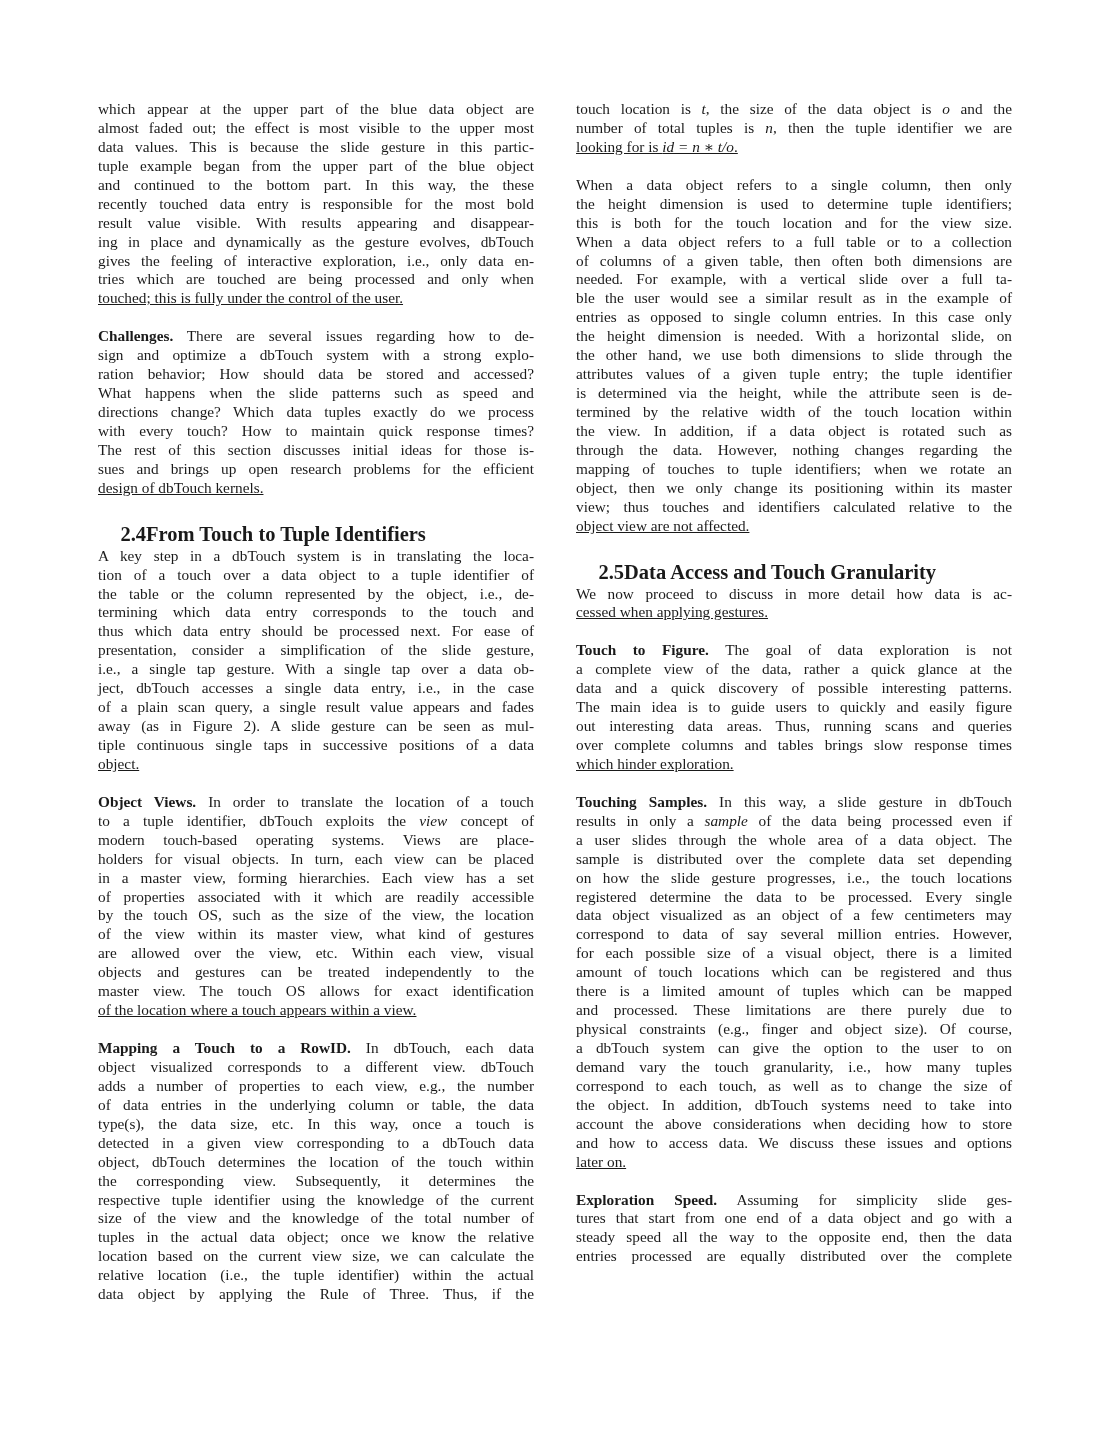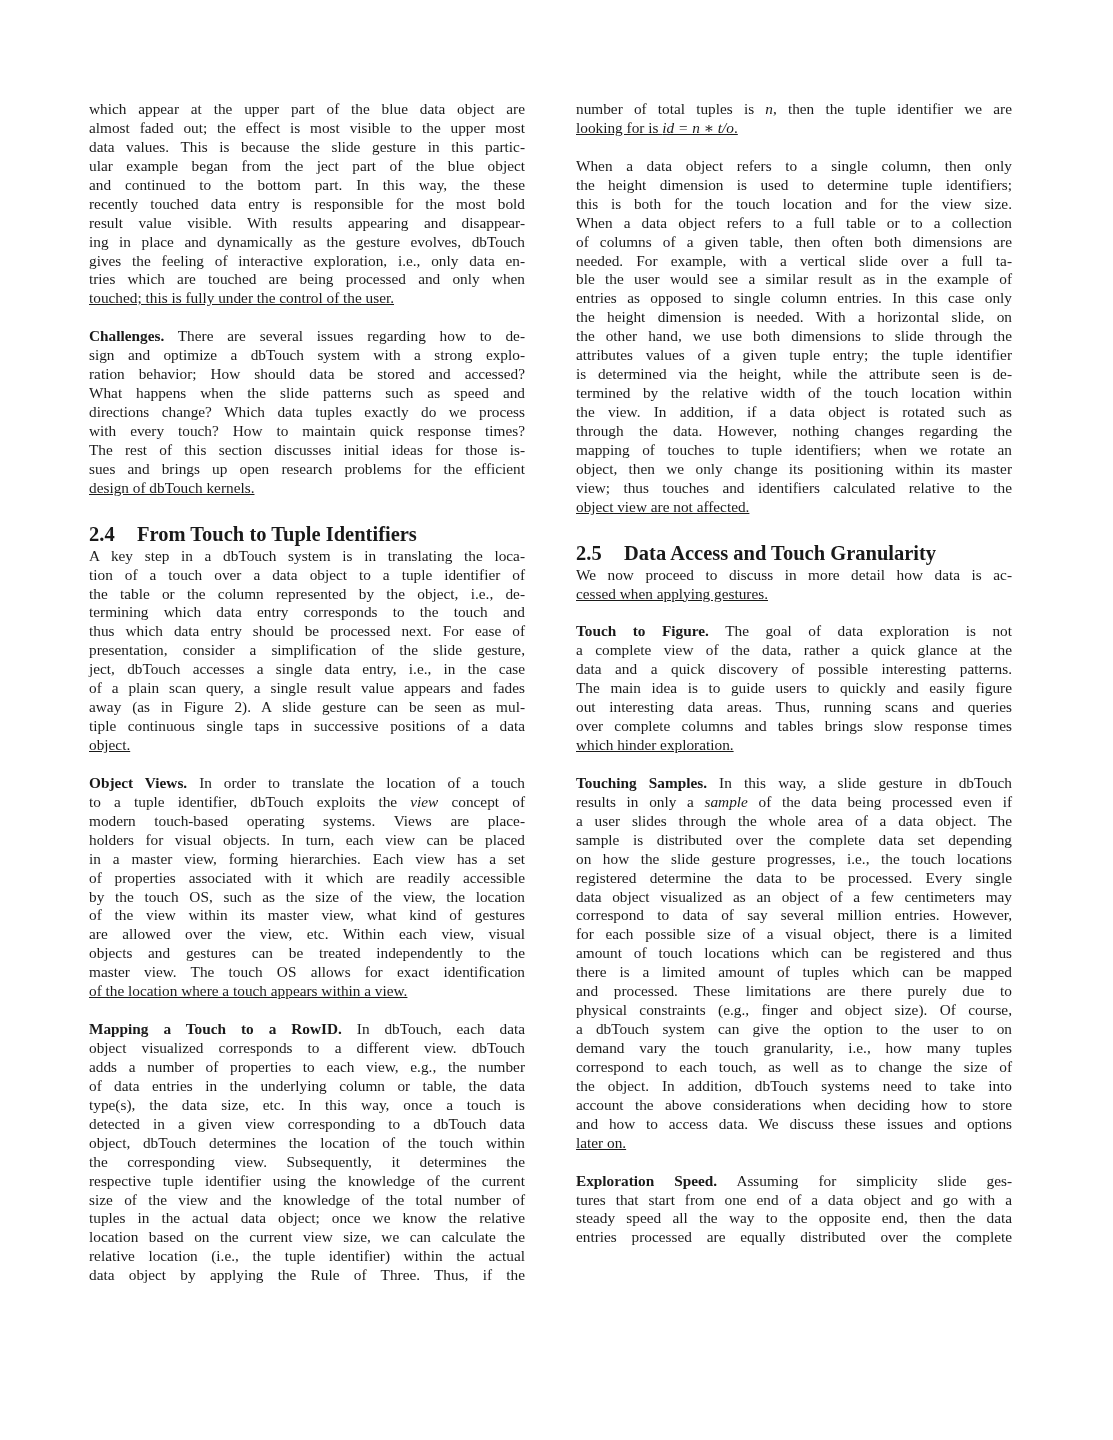--- a/index.html
+++ b/index.html
@@ -1,39 +1,39 @@
 <!DOCTYPE html>
 <html><head>
 <meta charset="utf-8">
 <style>
   html, body { margin:0; padding:0; background:#ffffff; }
   body { width:1113px; height:1440px; position:relative; overflow:hidden;
          font-family:"Liberation Serif","DejaVu Serif",serif; color:#1a1a1a; }
   .col { position:absolute; top:100px; width:436px; }
-  .col.left { left:89px; }
+  .col.left { left:98px; }
   .col.right { left:576px; }
   .para { margin:0; font-size:15.3px; line-height:18.95px; }
   .line { display:block; text-align:justify; text-align-last:justify; white-space:nowrap; height:18.95px; }
   .line.last { text-align-last:left;text-decoration:underline; }
   .gap { height:18.95px; }
   .runin { font-weight:bold;margin-top:8px; }
   .heading { font-weight:bold; font-size:20.5px; line-height:22px; margin:0; padding-top:6px; height:24px; }
-  .heading .num { display:inline-block; width:48px; }
+  .heading .num { display:inline-block; width:48px;text-align:right; }
   em, .it { font-style:italic; }
 </style>
 </head>
 <body>
 
 <div class="col left">
 
   <div class="para" id="p1">
       <span class="line">which appear at the upper part of the blue data object are</span>
       <span class="line">almost faded out; the effect is most visible to the upper most</span>
       <span class="line">data values. This is because the slide gesture in this partic-</span>
-      <span class="line">ular example began from the ject part of the blue object</span>
+      <span class="line">tuple example began from the upper part of the blue object</span>
       <span class="line">and continued to the bottom part. In this way, the these</span>
       <span class="line">recently touched data entry is responsible for the most bold</span>
       <span class="line">result value visible. With results appearing and disappear-</span>
       <span class="line">ing in place and dynamically as the gesture evolves, dbTouch</span>
       <span class="line">gives the feeling of interactive exploration, i.e., only data en-</span>
       <span class="line">tries which are touched are being processed and only when</span>
       <span class="line last">touched; this is fully under the control of the user.</span>
     </div>
   <div class="gap"></div>
 
@@ -44,20 +44,21 @@
   <div class="gap"></div>
 
   <div class="heading"><span class="num">2.4</span><span>From Touch to Tuple Identifiers</span></div>
   <div class="para" id="s24">
       <span class="line">A key step in a dbTouch system is in translating the loca-</span>
       <span class="line">tion of a touch over a data object to a tuple identifier of</span>
       <span class="line">the table or the column represented by the object, i.e., de-</span>
       <span class="line">termining which data entry corresponds to the touch and</span>
       <span class="line">thus which data entry should be processed next. For ease of</span>
       <span class="line">presentation, consider a simplification of the slide gesture,</span>
+      <span class="line">i.e., a single tap gesture. With a single tap over a data ob-</span>
       <span class="line">ject, dbTouch accesses a single data entry, i.e., in the case</span>
       <span class="line">of a plain scan query, a single result value appears and fades</span>
       <span class="line">away (as in Figure 2). A slide gesture can be seen as mul-</span>
       <span class="line">tiple continuous single taps in successive positions of a data</span>
       <span class="line last">object.</span>
     </div>
   <div class="gap"></div>
 
   <div class="para">
     <span class="line"><span class="runin">Object Views.</span> <span>In order to translate the location of a touch</span></span>
@@ -68,20 +69,21 @@
 
   <div class="para">
     <span class="line"><span class="runin">Mapping a Touch to a RowID.</span> <span>In dbTouch, each data</span></span>
     <span id="map-lines"><span class="line">object visualized corresponds to a different view. dbTouch</span><span class="line">adds a number of properties to each view, e.g., the number</span><span class="line">of data entries in the underlying column or table, the data</span><span class="line">type(s), the data size, etc. In this way, once a touch is</span><span class="line">detected in a given view corresponding to a dbTouch data</span><span class="line">object, dbTouch determines the location of the touch within</span><span class="line">the corresponding view. Subsequently, it determines the</span><span class="line">respective tuple identifier using the knowledge of the current</span><span class="line">size of the view and the knowledge of the total number of</span><span class="line">tuples in the actual data object; once we know the relative</span><span class="line">location based on the current view size, we can calculate the</span><span class="line">relative location (i.e., the tuple identifier) within the actual</span><span class="line">data object by applying the Rule of Three. Thus, if the</span></span>
   </div>
 </div>
 
 <div class="col right">
 
   <div class="para">
+    <span class="line"><span>touch location is </span><span class="it">t</span><span>, the size of the data object is </span><span class="it">o</span><span> and the</span></span>
     <span class="line"><span>number of total tuples is </span><span class="it">n</span><span>, then the tuple identifier we are</span></span>
     <span class="line last"><span>looking for is </span><span class="it">id = n ∗ t/o</span><span>.</span></span>
   </div>
   <div class="gap"></div>
 
   <div class="para" id="dims">
       <span class="line">When a data object refers to a single column, then only</span>
       <span class="line">the height dimension is used to determine tuple identifiers;</span>
       <span class="line">this is both for the touch location and for the view size.</span>
       <span class="line">When a data object refers to a full table or to a collection</span>

